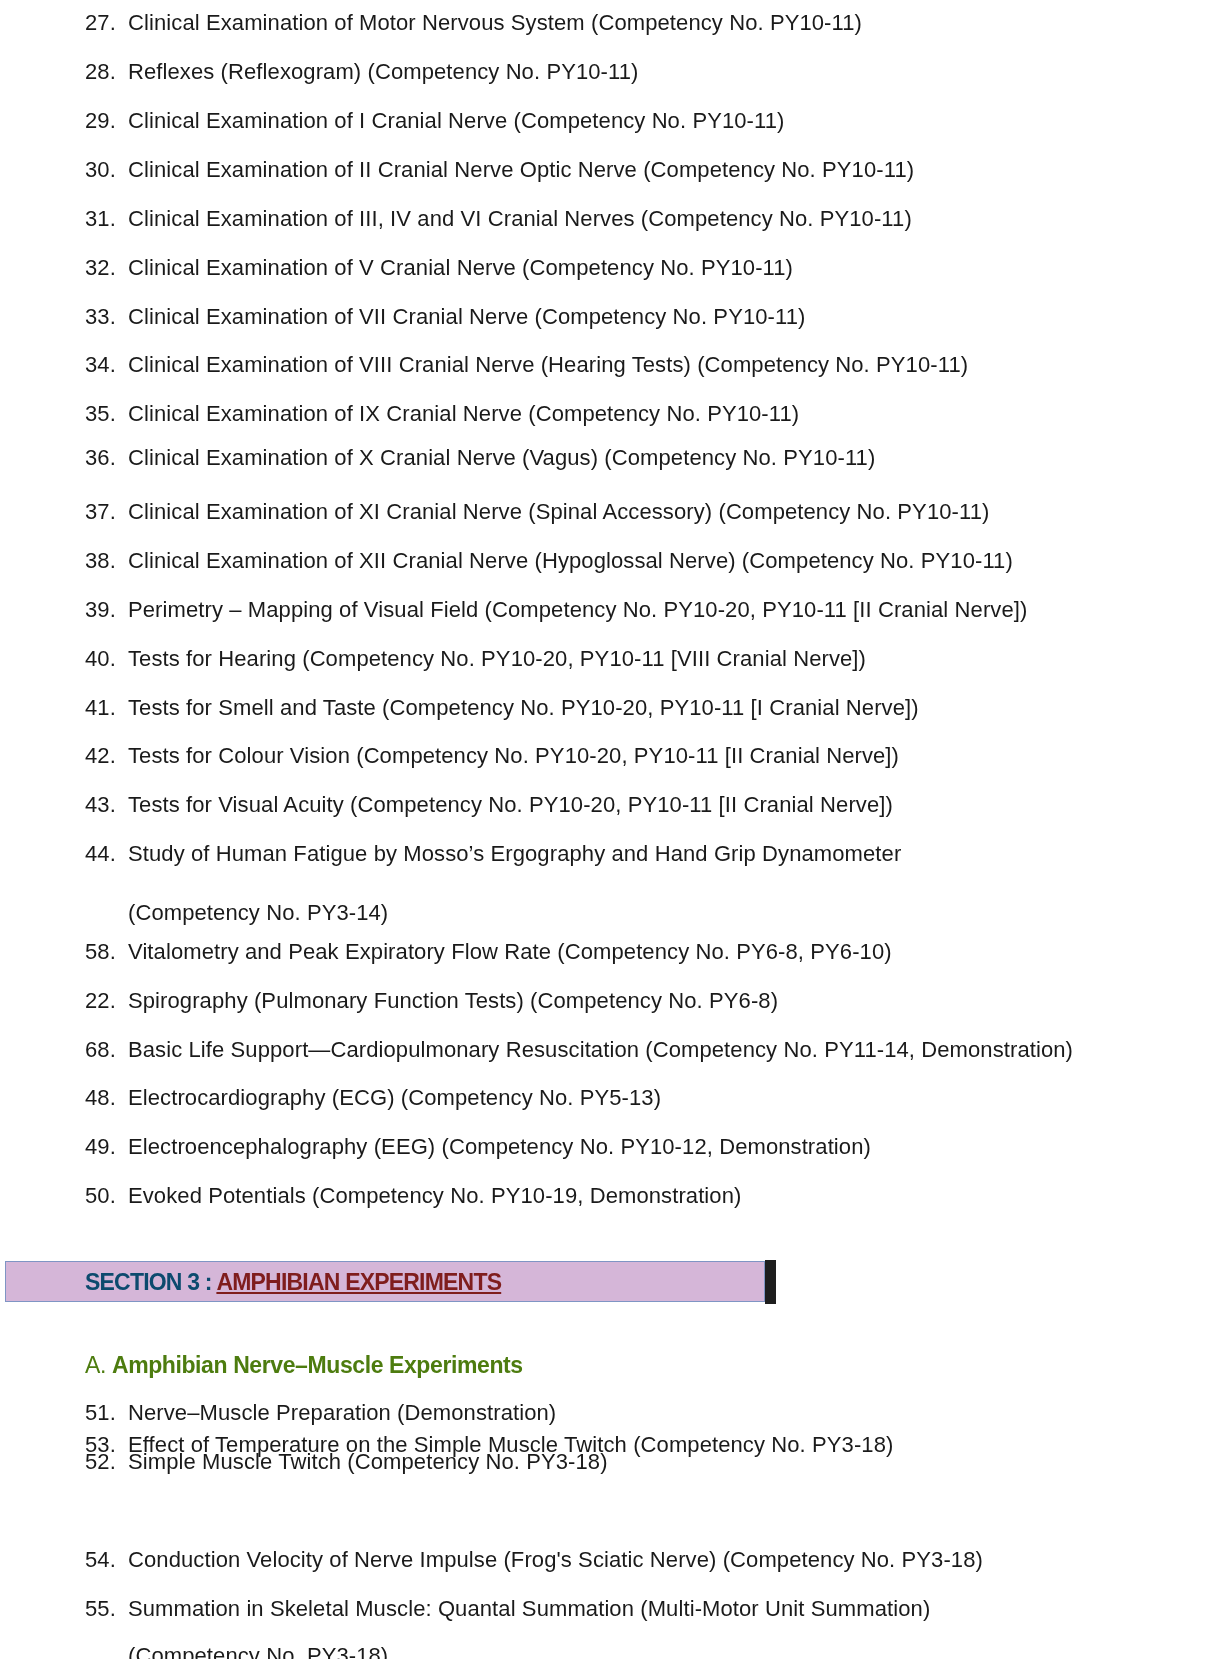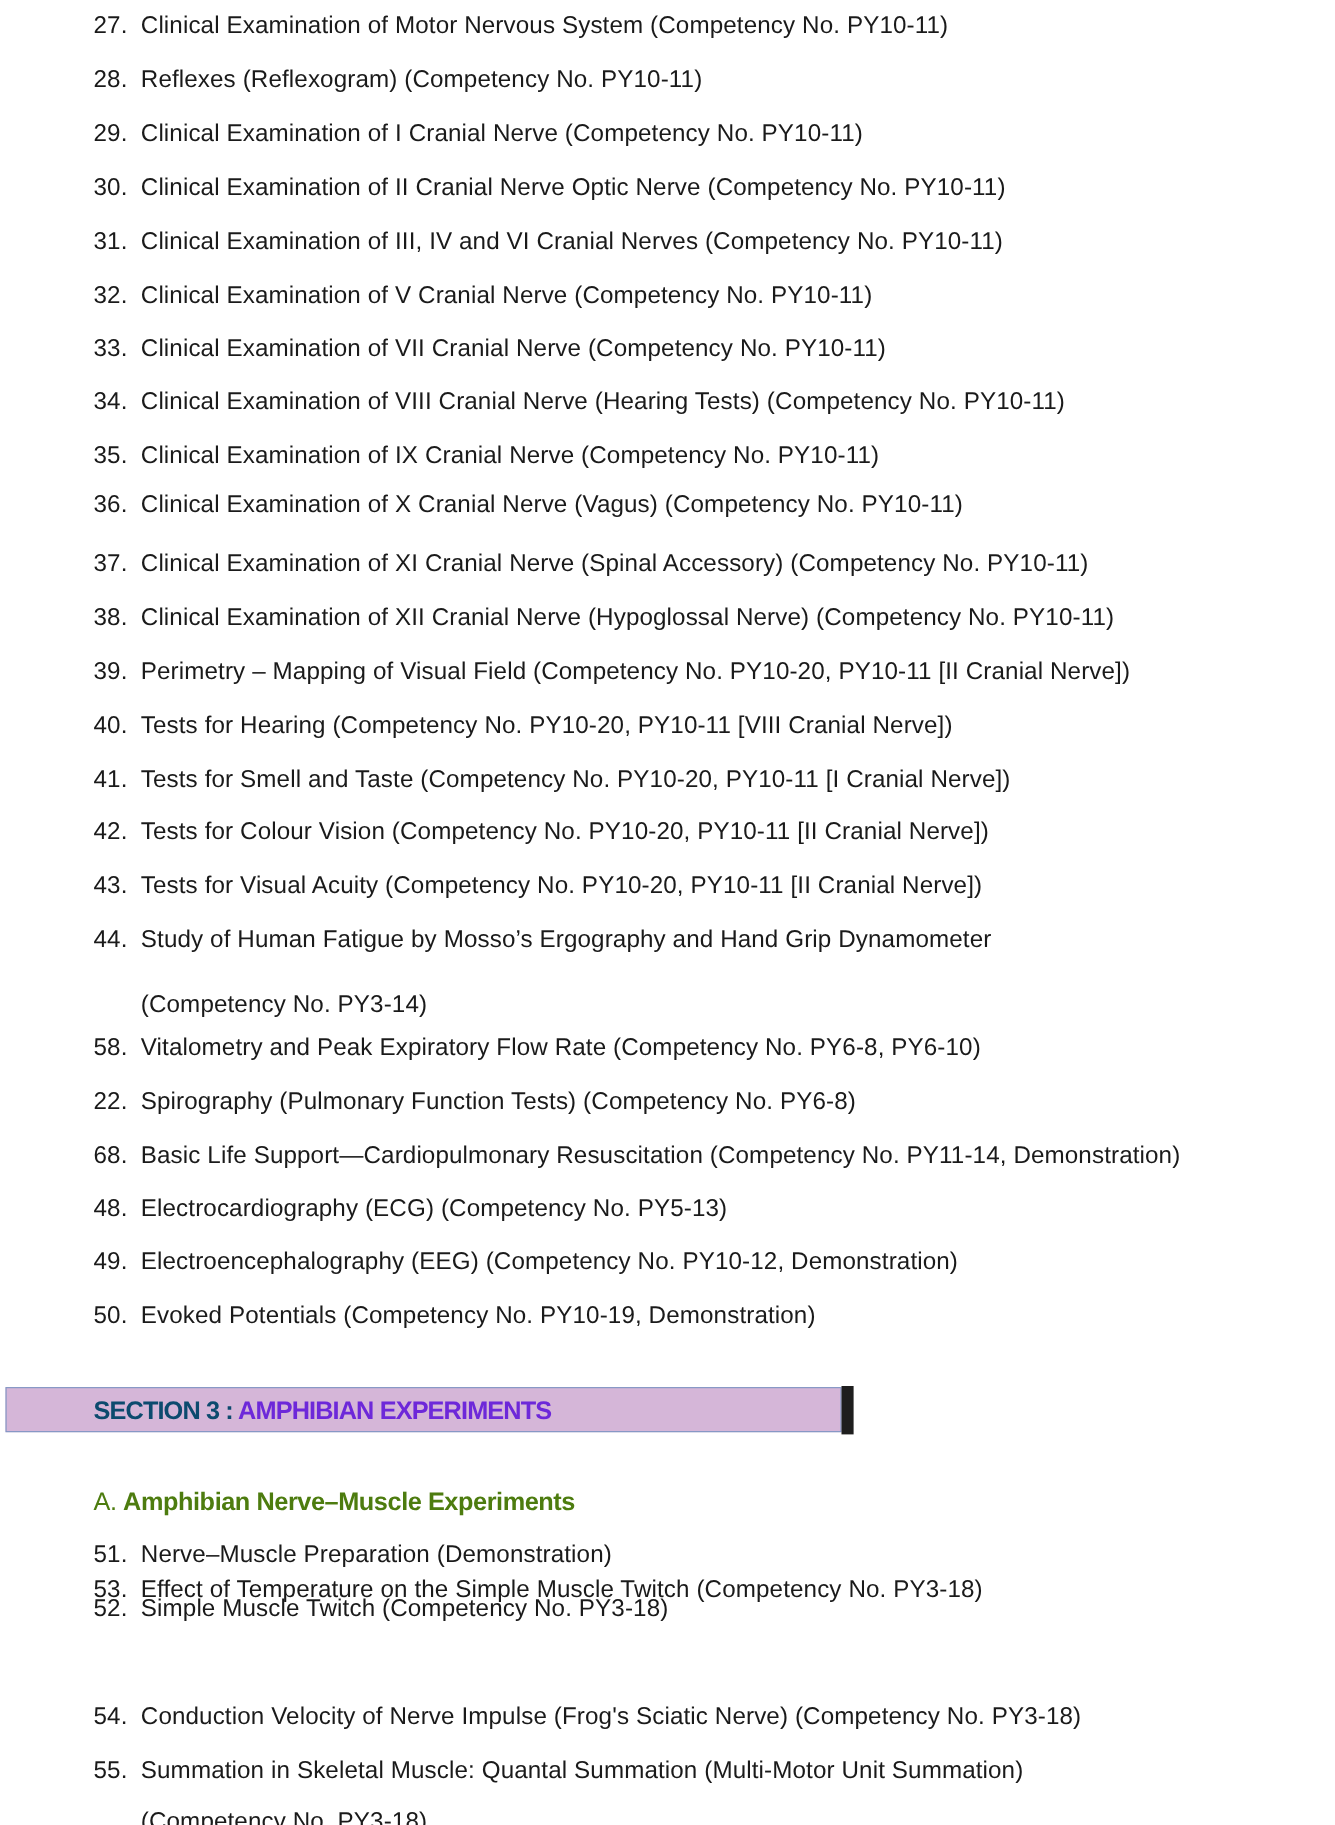--- a/index.html
+++ b/index.html
@@ -22,21 +22,21 @@
     }
     .section-bar-edge {
       position: absolute; left: 765px; top: 1260px; width: 11px; height: 44px;
       background: #1e1e1e;
     }
     .section-title {
       position: absolute; left: 85px; top: 1263px; height: 38px; line-height: 38px;
       font-size: 23px; font-weight: bold; letter-spacing: -0.8px; white-space: nowrap;
     }
     .section-prefix { color: #0c4a6e; }
-    .section-name { color: #6d28d9; }
+    .section-name { color: #7f1d1d; text-decoration: underline; }
     .subhead {
       position: absolute; left: 85px; top: 1345px; height: 40px; line-height: 40px;
       font-size: 23px; white-space: nowrap; color: #4d7c0f; letter-spacing: -0.4px;
     }
     .subhead .sub-name { font-weight: bold; }
   </style>
 </head>
 <body>
 
 <div class="list">

